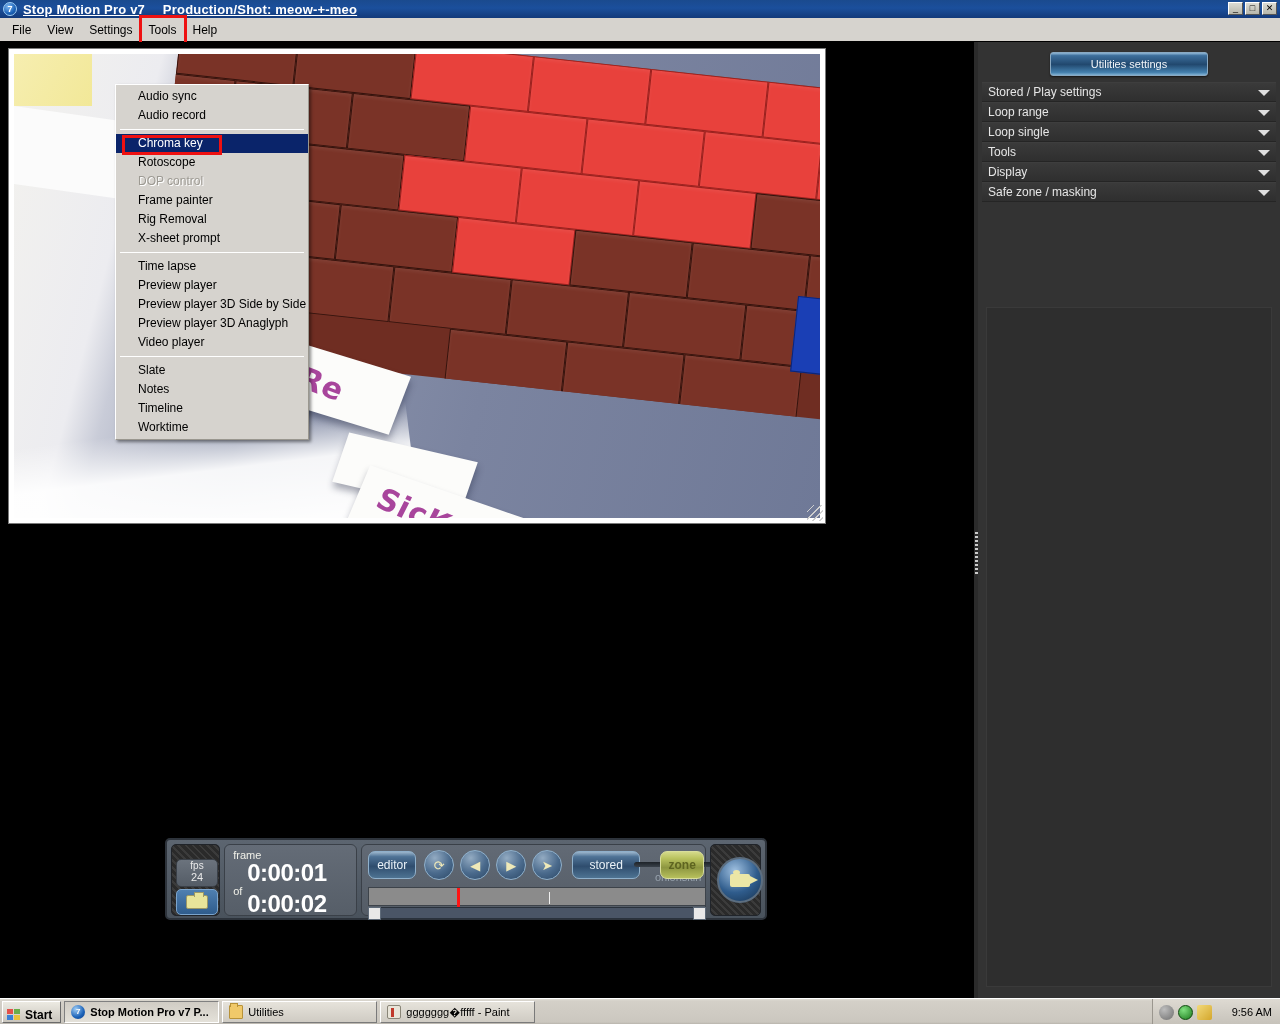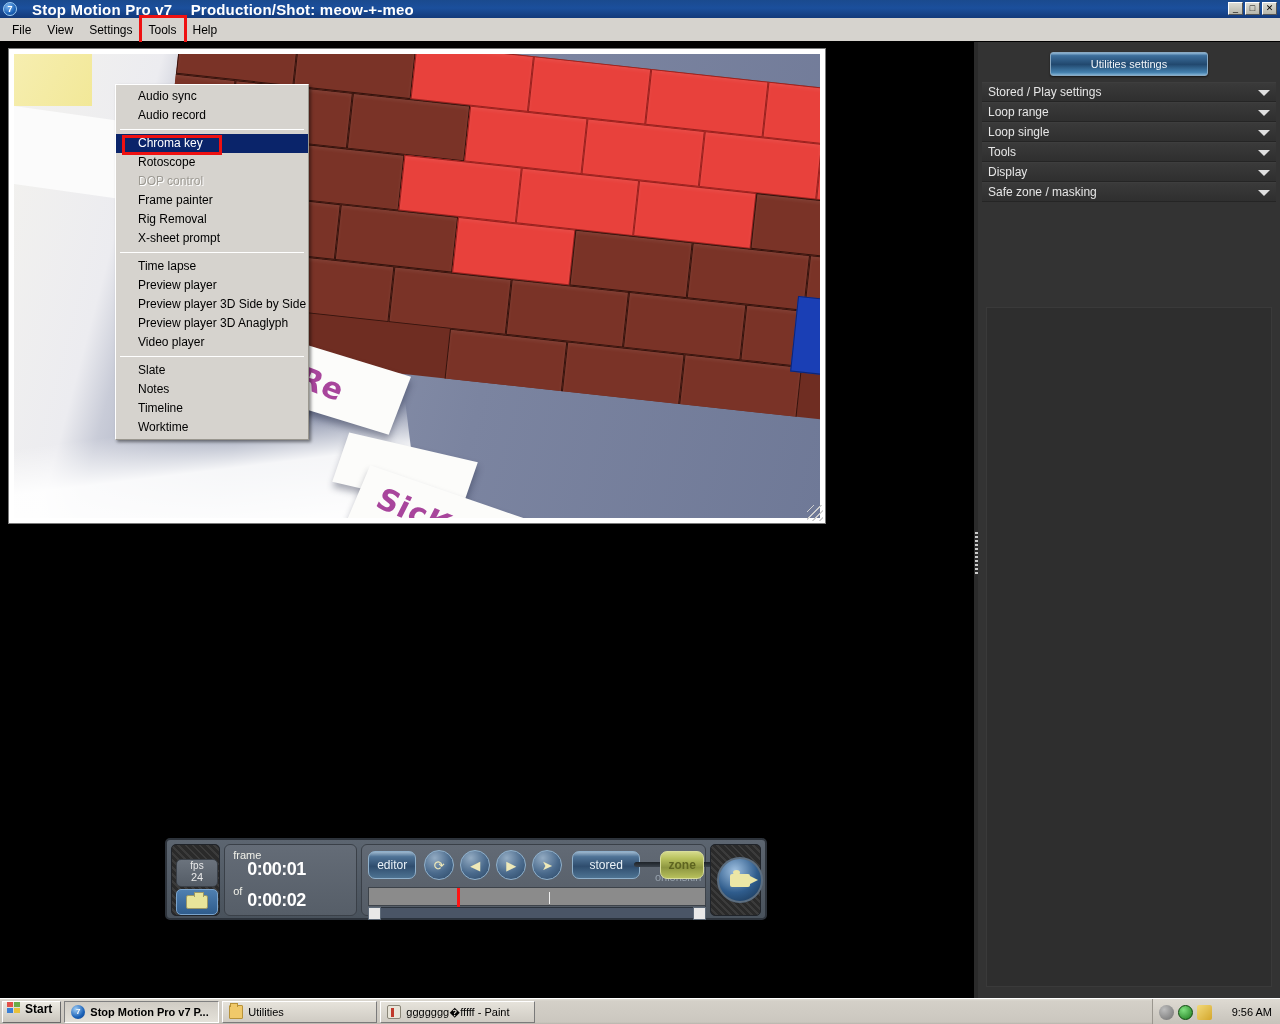--- a/index.html
+++ b/index.html
@@ -17,22 +17,22 @@
     display: flex; align-items: center;
   }
   #app-icon {
     width: 14px; height: 14px; margin-left: 3px; border-radius: 50%;
     background: radial-gradient(circle at 35% 30%, #7fb6f0, #1b62b8 60%, #0e3c82);
     color: #fff; font-size: 9px; font-weight: bold;
     display: flex; align-items: center; justify-content: center;
     border: 1px solid #9ecdf5; flex: none;
   }
   #title-text {
-    color: #fff; font-size: 15px; font-weight: bold; margin-left: 15px;
-    white-space: nowrap; letter-spacing: .2px;
+    color: #fff; font-size: 13px; font-weight: bold; margin-left: 6px;
+    white-space: nowrap; letter-spacing: .2px; text-decoration: underline;
   }
   #title-prod { margin-left: 14px; }
   #win-btns { position: absolute; right: 3px; top: 2px; display: flex; gap: 2px; }
   .wbtn {
     width: 15px; height: 13px;
     background: linear-gradient(to bottom,#dcdcd4,#b7b7ac);
     border: 1px solid #fff; border-right-color:#555; border-bottom-color:#555;
     color: #000; font-size: 9px; line-height: 11px; text-align: center;
     font-family: "Liberation Sans", sans-serif;
   }
@@ -220,21 +220,21 @@
   .case-icon::before { content:""; position:absolute; left:7px; top:-4px;
                width:8px; height:4px; border:1px solid #9c9866;
                border-bottom:none; background:#e8e49a; }
   
   #t-frame {
     width: 135px; height: 72px; margin-left:4px; position:relative;
     background: linear-gradient(to bottom,#646c77,#565e68);
     border:1px solid #3a4048; border-radius:6px;
   }
   #t-frame .lbl { position:absolute; color:#f0f0e8; font-size:11px; }
-  #t-frame .big { position:absolute; color:#ffffff; font-size:18px; font-weight:bold;
+  #t-frame .big { position:absolute; color:#ffffff; font-size:24px; font-weight:bold;
                   font-family:"Liberation Sans", sans-serif; letter-spacing:-.5px;text-align:right; }
   
   #t-center {
     width: 350px; height: 72px; margin-left:4px; position:relative;
     background: linear-gradient(to bottom,#626a75,#545c66);
     border:1px solid #3a4048; border-radius:6px;
   }
   .pill {
     position:absolute; top:6px; height:28px; width:48px; border-radius:7px;
     background: linear-gradient(to bottom,#9cb6cc 0%, #4f7396 18%, #2f4d6e 55%, #4e7characters 100%);
@@ -298,21 +298,21 @@
   
   #taskbar {
     position:absolute; left:0; top:998px; width:1280px; height:26px;
     background: linear-gradient(to bottom,#e2e0d8 0%, #d4d0c8 8%, #cbc7bf 92%, #b8b4ac 100%);
     border-top:1px solid #fff; display:flex; align-items:center;
   }
   #start-btn {
     margin-left:2px; height:22px; padding:0 8px 0 4px;
     background: linear-gradient(to bottom,#eceae2,#c9c5bd);
     border:1px solid #fff; border-right-color:#6a6a6a; border-bottom-color:#6a6a6a;
-    display:flex; align-items:flex-start; gap:4px;
+    display:flex; align-items:flex-end; gap:4px;
     font-size:12px; font-weight:bold; color:#000;
   }
   .flag { width:14px; height:13px; position:relative; }
   .flag i { position:absolute; width:6px; height:5px; display:block; }
   .flag i:nth-child(1){ left:0; top:0; background:#e2514a; }
   .flag i:nth-child(2){ left:7px; top:0; background:#6aad4a; }
   .flag i:nth-child(3){ left:0; top:6px; background:#3a7fd5; }
   .flag i:nth-child(4){ left:7px; top:6px; background:#e8c13a; }
   .task-btn {
     margin-left:3px; height:22px; min-width:155px; padding:0 6px;

